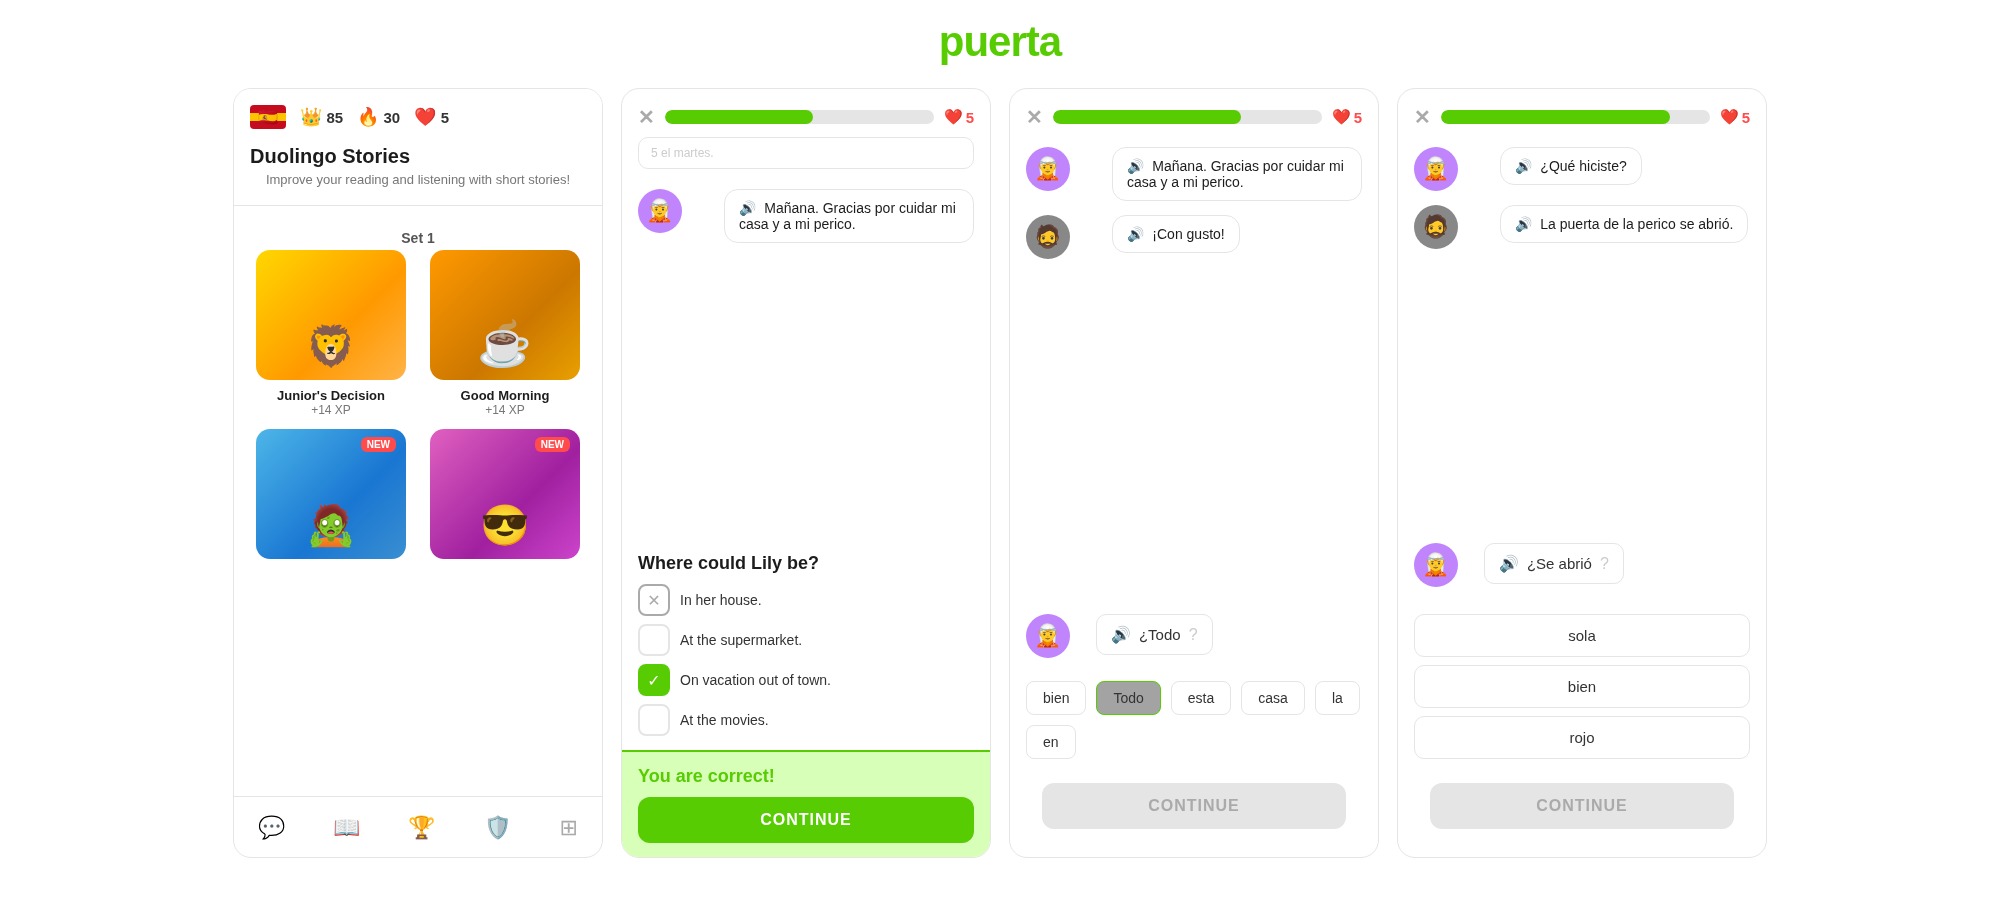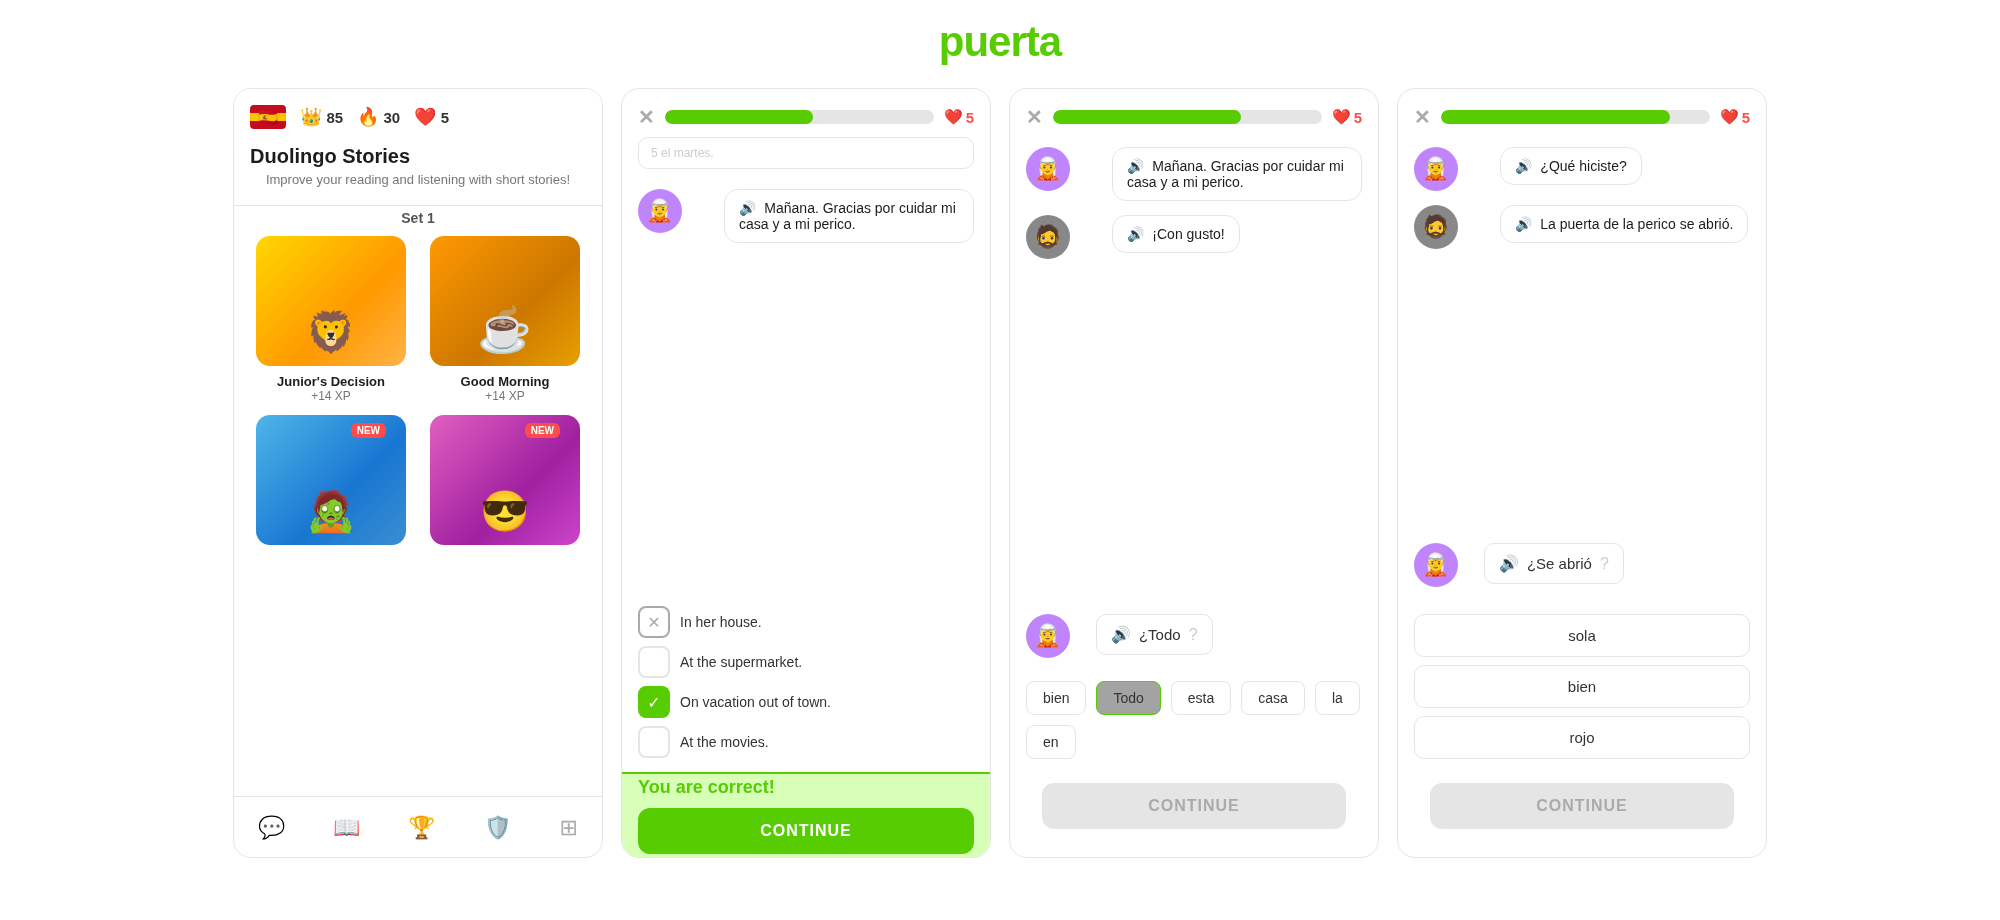--- a/index.html
+++ b/index.html
@@ -87,22 +87,22 @@
       color: #777;
       text-align: center;
       margin-bottom: 10px;
     }
     .set-label {
       font-size: 14px;
       font-weight: 700;
       color: #555;
       text-align: center;
       border-top: 1.5px solid #e5e5e5;
-      padding-top: 4px;
-      margin-bottom: 10px;
+      padding-top: 24px;
+      margin-bottom: 4px;
     }
     .stories-grid {
       display: grid;
       grid-template-columns: 1fr 1fr;
       gap: 12px;
       padding: 0 16px 12px 16px;
     }
     .story-card {
       display: flex;
       flex-direction: column;
@@ -124,21 +124,21 @@
     }
     .story-thumb-3 {
       background: linear-gradient(135deg, #4db6e8 0%, #1976d2 60%, #3a8fd1 100%);
     }
     .story-thumb-4 {
       background: linear-gradient(135deg, #e060c0 0%, #a020a0 60%, #cc44cc 100%);
     }
     .new-badge {
       position: absolute;
       top: 8px;
-      right: 20px;
+      right: 10px;
       background: #ff4b4b;
       color: #fff;
       font-size: 10px;
       font-weight: 800;
       border-radius: 6px;
       padding: 2px 6px;
     }
     .story-name {
       font-size: 13px;
       font-weight: 700;
@@ -286,21 +286,21 @@
     }
     .choice-text {
       font-size: 14px;
       color: #333;
     }
 
     
     .correct-bar {
       background: #d7ffb8;
       border-top: 2px solid #58cc02;
-      padding: 3px 16px;
+      padding: 14px 16px;
       margin-top: 14px;
     }
     .correct-label {
       font-size: 18px;
       font-weight: 800;
       color: #58cc02;
       margin-bottom: 10px;
     }
     .continue-btn-green {
       width: 100%;
@@ -511,20 +511,21 @@
     <div class="chat-area">
       <div class="chat-row">
         <div class="avatar avatar-2">🧝</div>
         <div class="speech-bubble">
           <span class="audio-icon">🔊</span>
           <span>Mañana. Gracias por cuidar mi casa y a mi perico.</span>
         </div>
       </div>
     </div>
 
+    <div class="question-label">Where could Lily be?</div>
     <div class="choice-list">
       <div class="choice-item">
         <div class="choice-checkbox wrong">✕</div>
         <span class="choice-text">In her house.</span>
       </div>
       <div class="choice-item">
         <div class="choice-checkbox"></div>
         <span class="choice-text">At the supermarket.</span>
       </div>
       <div class="choice-item">

